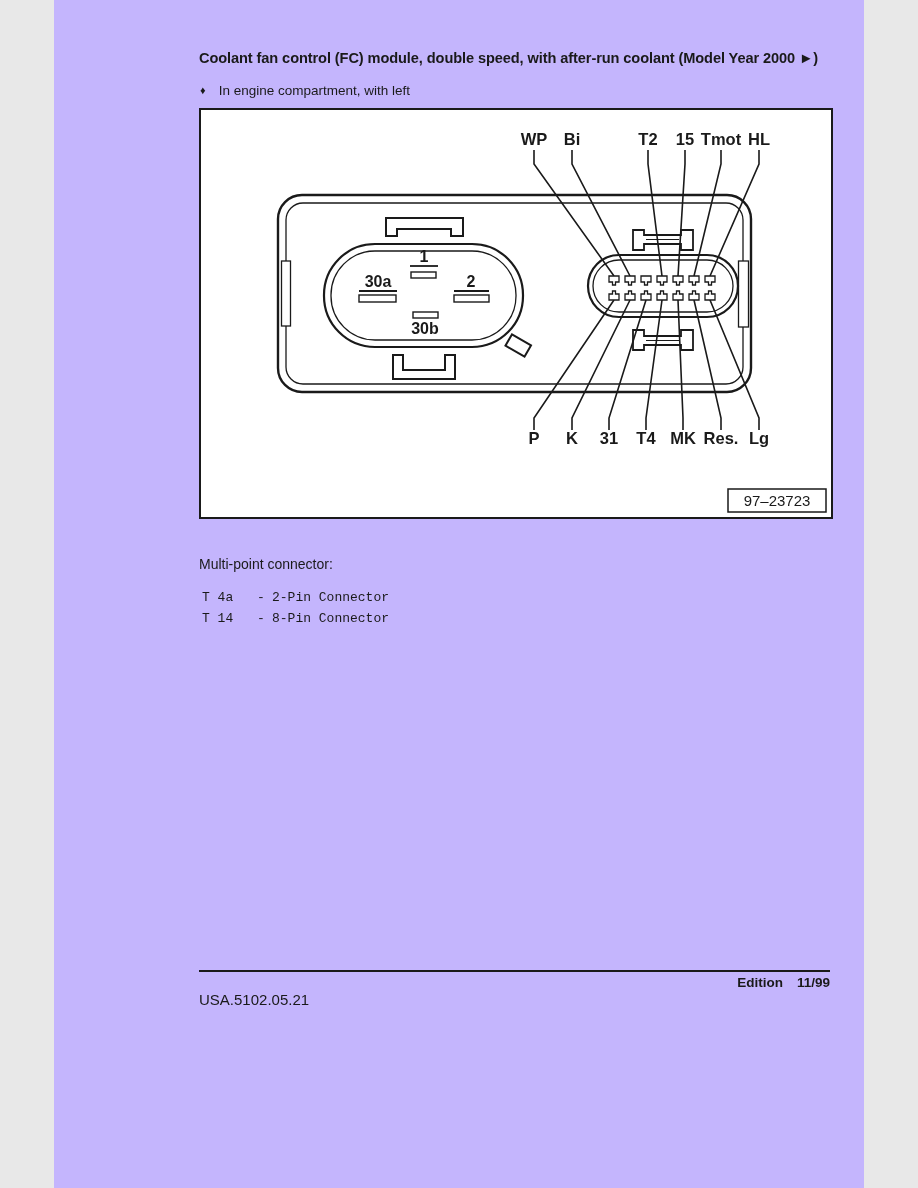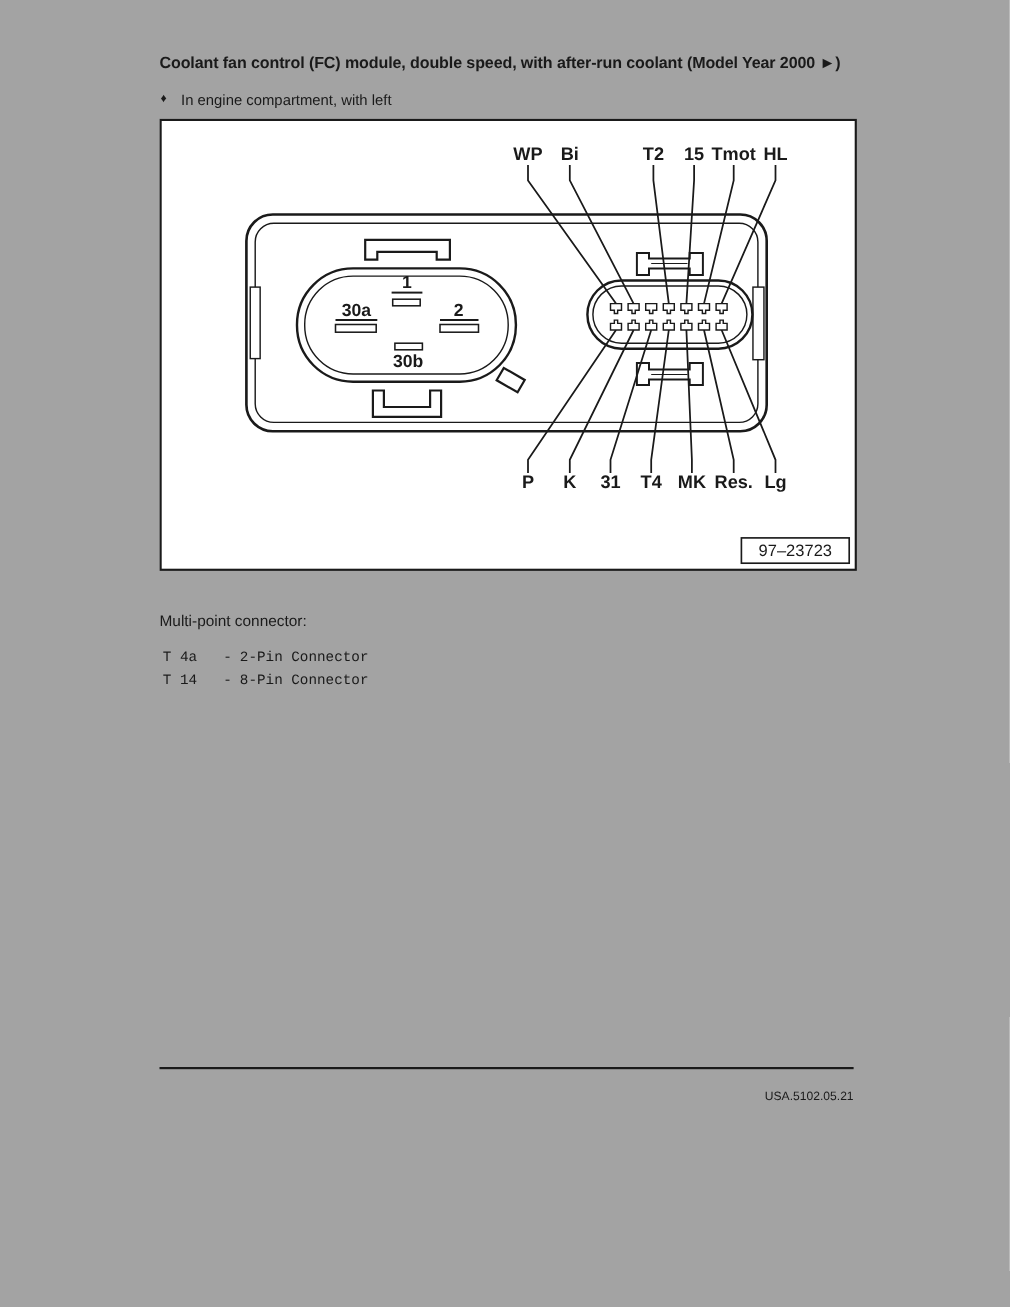--- a/index.html
+++ b/index.html
@@ -1,17 +1,17 @@
 <!DOCTYPE html>
 <html><head>
 <meta charset="utf-8">
 <style>
   html,body{margin:0;padding:0;background:#e8e8e8;}
   .page{
-    position:relative;width:918px;height:1188px;background:#a3a3a3;
+    position:relative;width:810px;height:1188px;background:#c4b5fd;
     font-family:"Liberation Sans",sans-serif;color:#1a1a1a;overflow:hidden;
     margin:0 auto;
   }
   .abs{position:absolute;}
   .page-title{
     left:145px;top:50px;width:660px;
     font-size:14.6px;font-weight:bold;letter-spacing:-0.1px;white-space:nowrap;
   }
   .bullet-row{left:146px;top:83px;display:flex;align-items:center;font-size:13.5px;}
   .bullet-glyph{font-size:11px;margin-right:13px;line-height:1;}
@@ -20,21 +20,21 @@
     border:2px solid #1a1a1a;background:#ffffff;
   }
   .legend-heading{left:145px;top:556px;font-size:14px;text-align:right;}
   .legend-row{left:148px;display:flex;font-size:13px;font-family:Liberation Mono, monospace;}
   .legend-row .term{width:55px;}
   .legend-row .sep{width:15px;}
   .row1{top:590px;} .row2{top:611px;}
   .footer-line{left:145px;top:970px;width:631px;height:0;border-top:2px solid #1a1a1a;}
   .footer-edition{left:145px;top:975px;width:631px;text-align:right;font-size:13.5px;font-weight:bold;}
   .footer-edition .val{margin-left:14px;}
-  .footer-code{left:145px;top:991px;width:631px;text-align:right;font-size:11px;}
+  .footer-code{left:145px;top:991px;width:631px;font-size:15px;}
   
   svg{display:block;}
   .ln{stroke:#1a1a1a;fill:none;}
   .shape{stroke:#1a1a1a;fill:#ffffff;}
   .svg-label{font-family:"Liberation Sans",sans-serif;font-weight:bold;font-size:16.5px;fill:#1a1a1a;}
   .svg-label-sm{font-family:"Liberation Sans",sans-serif;font-weight:bold;font-size:16px;fill:#1a1a1a;}
   .svg-fig{font-family:"Liberation Sans",sans-serif;font-size:15px;fill:#1a1a1a;}
 </style>
 </head>
 <body>
@@ -143,15 +143,18 @@
     <span class="sep">-</span>
     <span class="desc">2-Pin Connector</span>
   </div>
   <div class="abs legend-row row2">
     <span class="term">T 14</span>
     <span class="sep">-</span>
     <span class="desc">8-Pin Connector</span>
   </div>
 
   <div class="abs footer-line"></div>
+  <div class="abs footer-edition">
+    <span>Edition</span><span class="val">11/99</span>
+  </div>
   <div class="abs footer-code">USA.5102.05.21</div>
 
 </div>
 
 </body></html>

